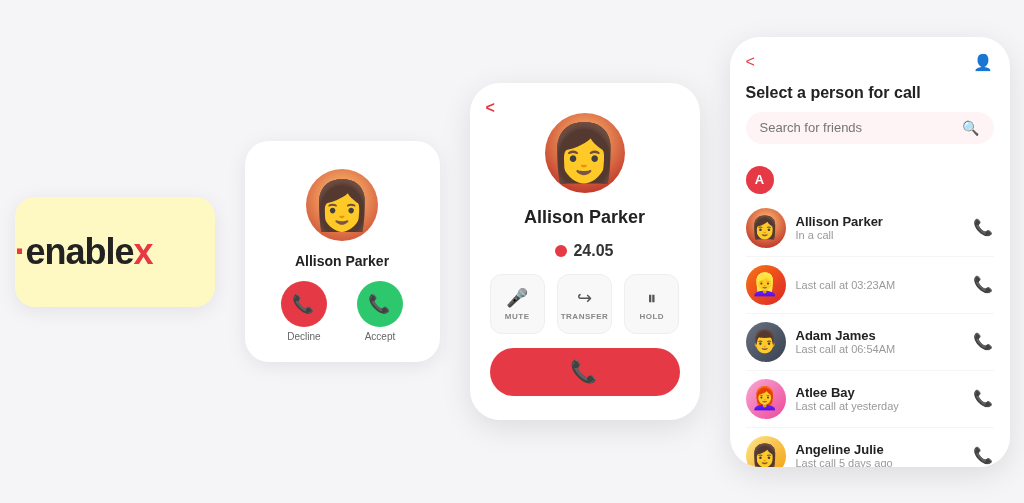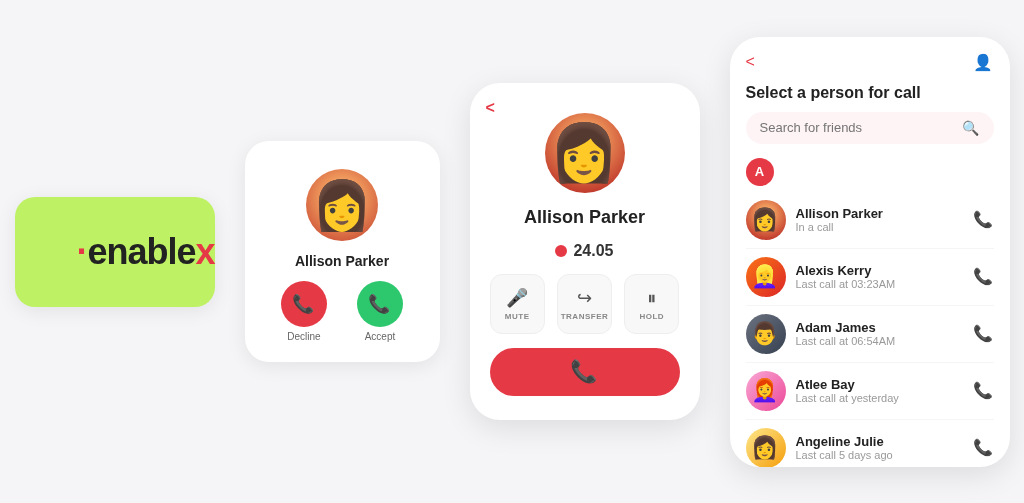--- a/index.html
+++ b/index.html
@@ -10,27 +10,27 @@
       height: 503px;
       overflow: hidden;
       display: flex;
       align-items: center;
       justify-content: center;
       gap: 30px;
     }
 
     
     .logo-card {
-      background: #bef264;
+      background: #fef9c3;
       border-radius: 20px;
       width: 200px;
       height: 110px;
       display: flex;
       align-items: center;
-      justify-content: flex-end;
+      justify-content: flex-start;
       box-shadow: 0 4px 20px rgba(0,0,0,0.08);
     }
     .logo-text {
       font-size: 36px;
       font-weight: 800;
       color: #222;
       letter-spacing: -1px;
     }
 
     
@@ -229,21 +229,21 @@
       color: #e63946;
       font-size: 16px;
     }
     .search-bar {
       background: #fef4f5;
       border-radius: 20px;
       padding: 8px 14px;
       display: flex;
       align-items: center;
       gap: 8px;
-      margin-bottom: 14px;
+      margin-bottom: 22px;
     }
     .search-input-field {
       background: none;
       border: none;
       outline: none;
       font-size: 13px;
       color: #999;
       flex: 1;
     }
     .search-icon-btn {
@@ -390,21 +390,20 @@
         <div class="contact-avatar av-red" data-emoji="👩"></div>
         <div class="contact-info">
           <div class="contact-name">Allison Parker</div>
           <div class="contact-status">In a call</div>
         </div>
         <button class="call-icon-green" style="background: none; border: none; cursor: pointer;">📞</button>
       </div>
       <div class="contact-item">
         <div class="contact-avatar av-orange" data-emoji="👱‍♀️"></div>
         <div class="contact-info">
-          <div class="contact-name">Alexis Kerry</div>
           <div class="contact-status">Last call at 03:23AM</div>
         </div>
         <button class="call-icon-green" style="background: none; border: none; cursor: pointer;">📞</button>
       </div>
       <div class="contact-item">
         <div class="contact-avatar av-dark" data-emoji="👨"></div>
         <div class="contact-info">
           <div class="contact-name">Adam James</div>
           <div class="contact-status">Last call at 06:54AM</div>
         </div>

